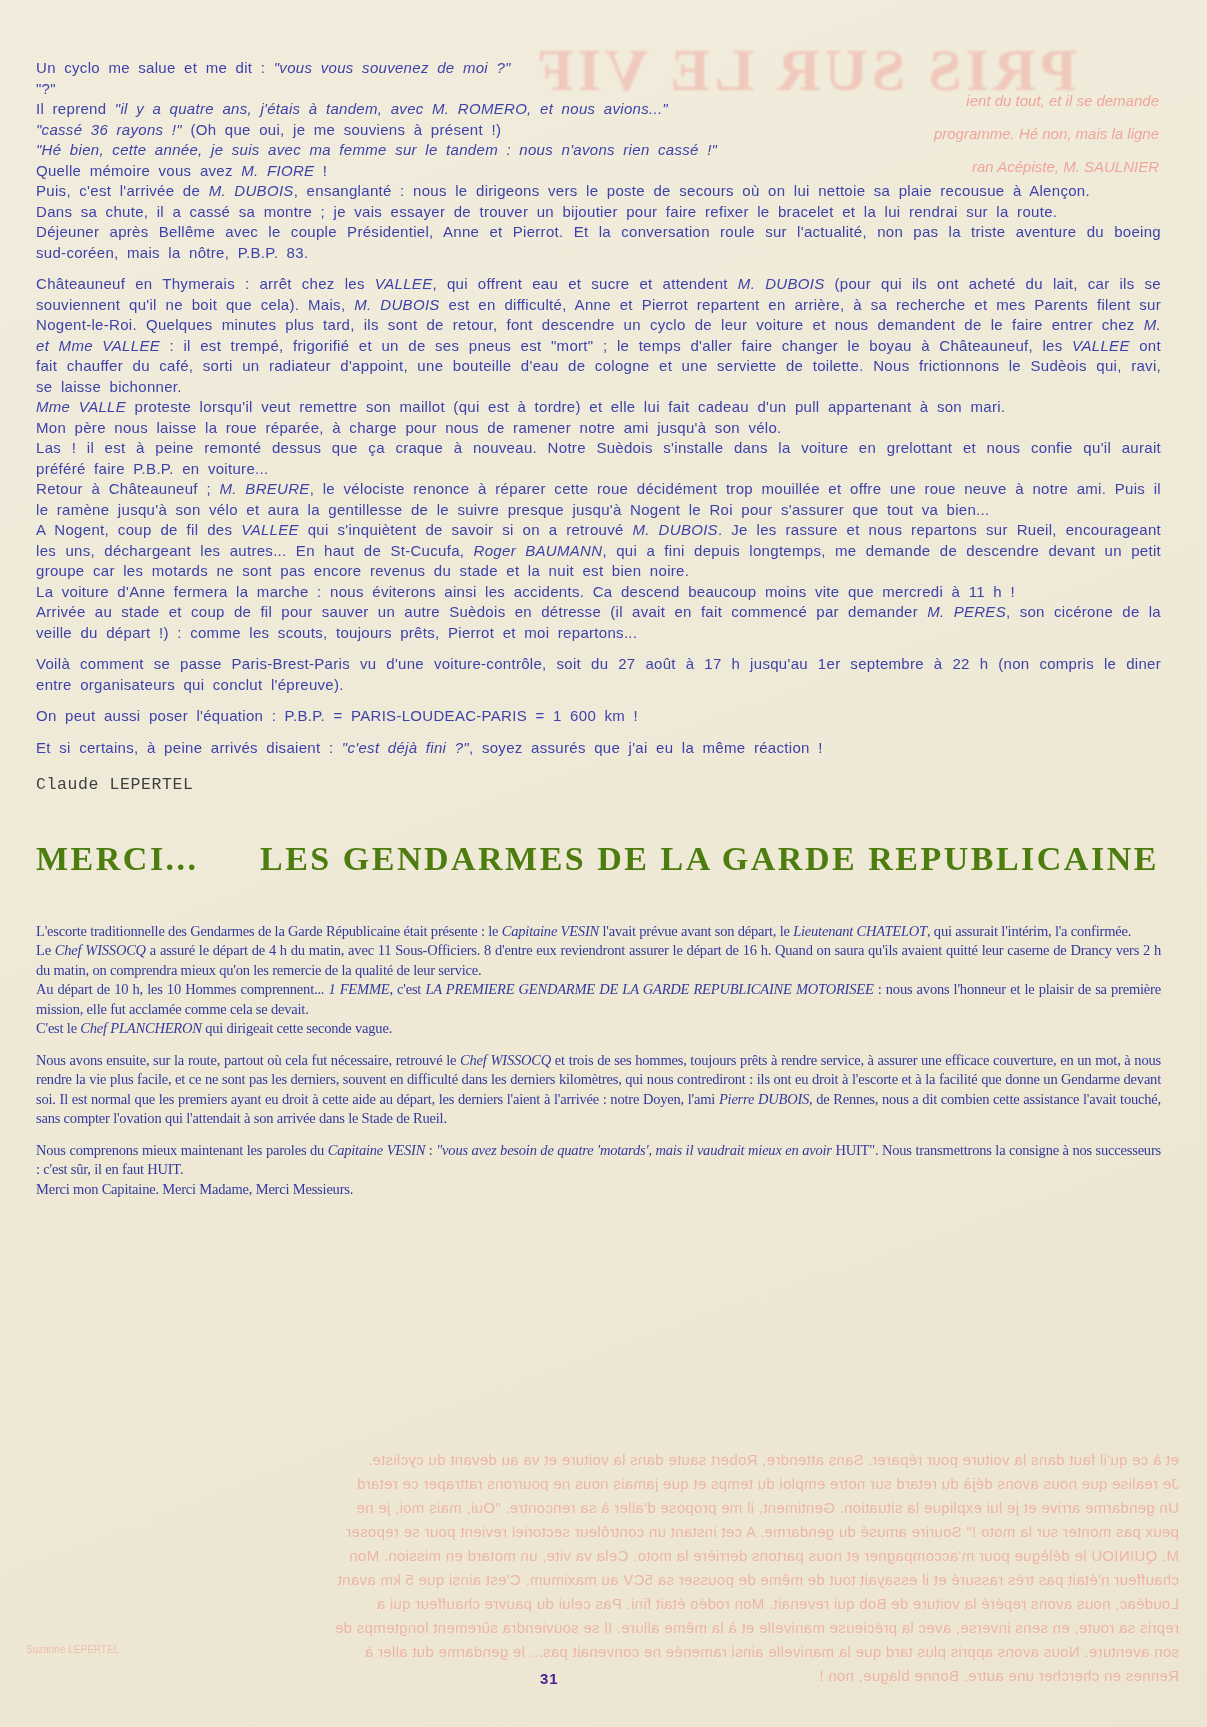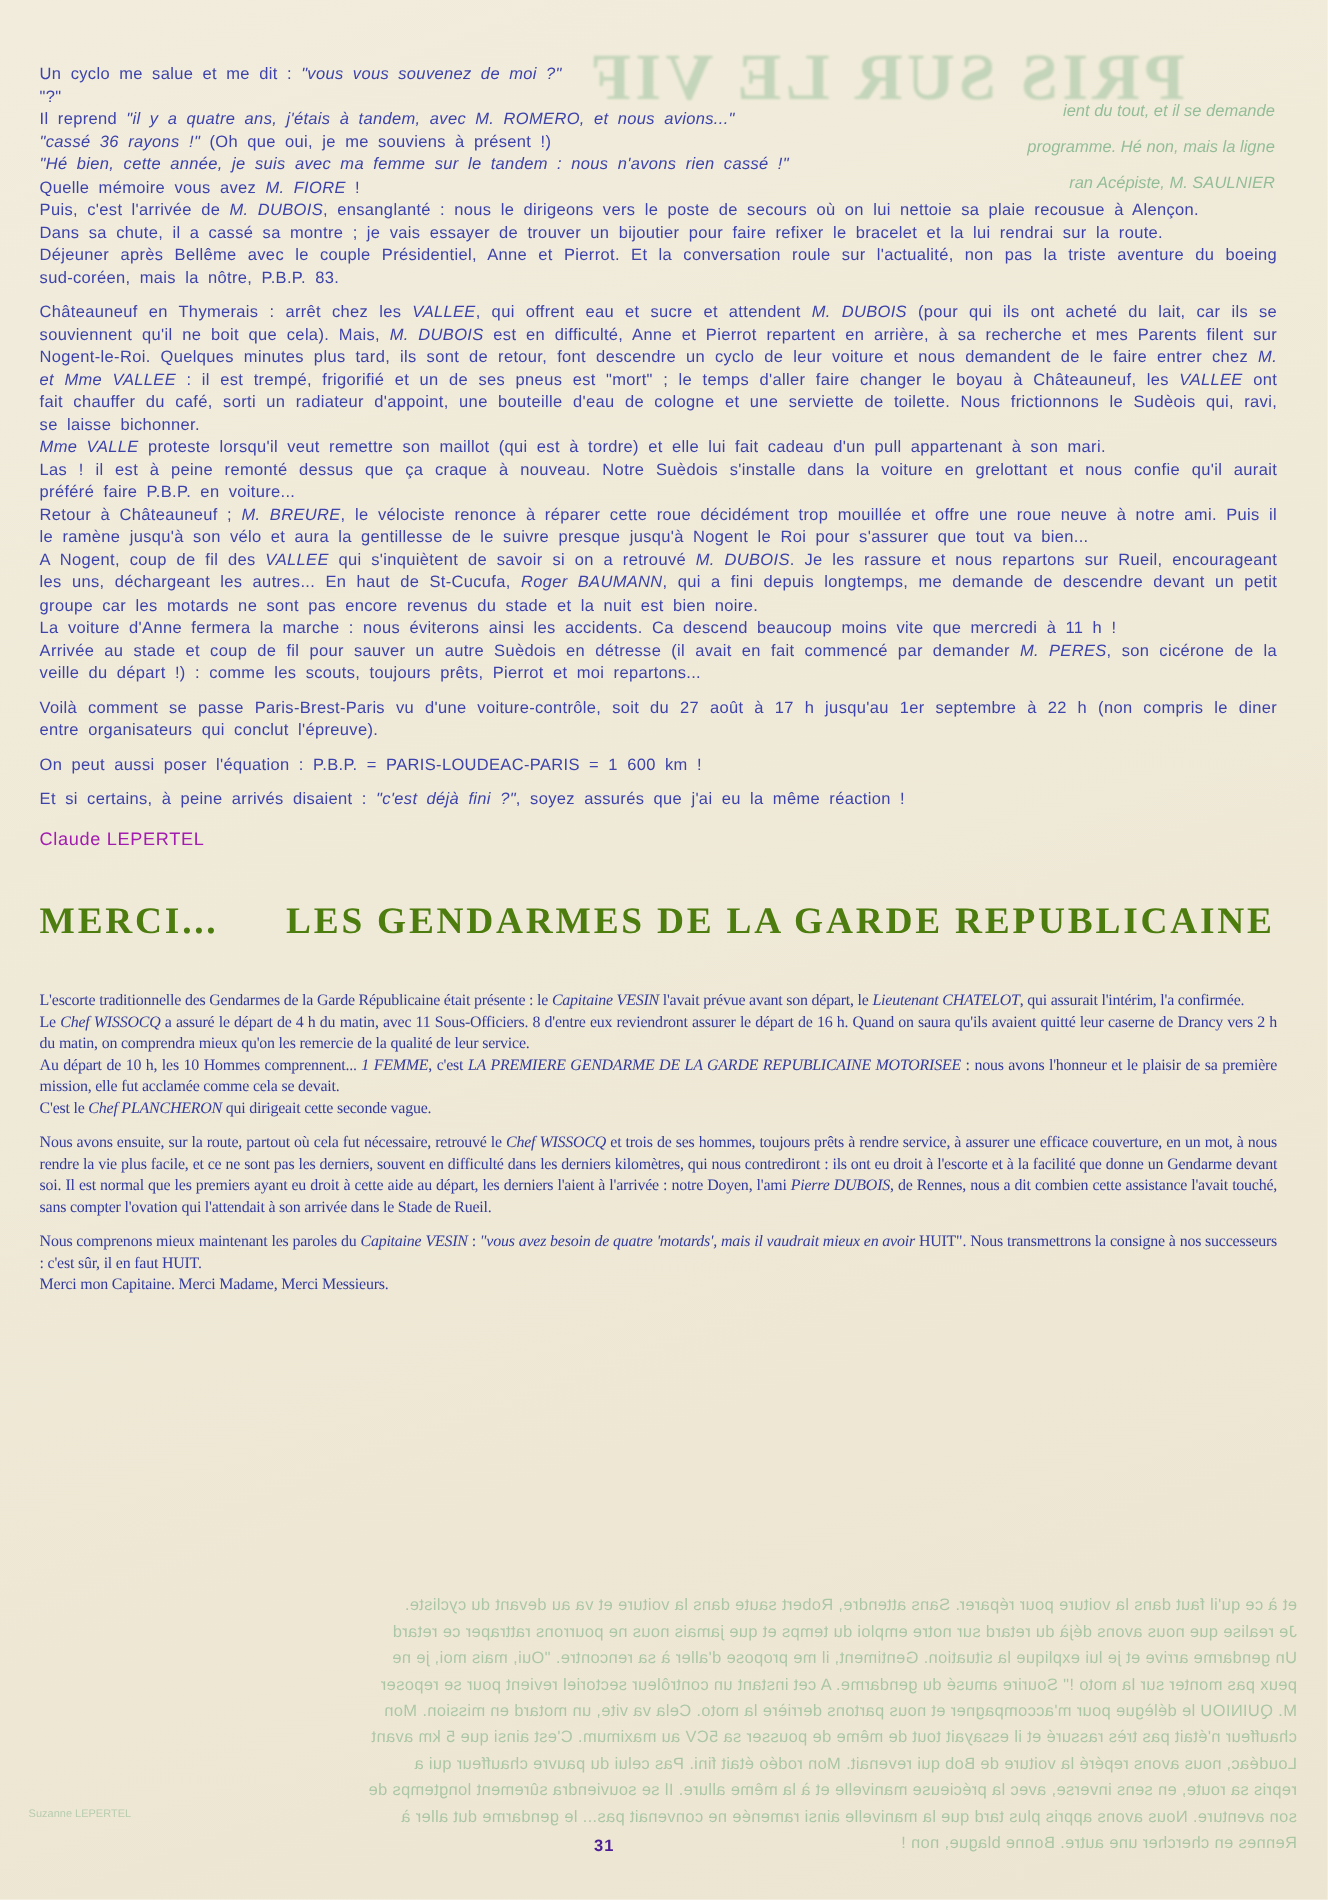--- a/index.html
+++ b/index.html
@@ -3,21 +3,21 @@
 <meta charset="utf-8">
 <style>
   html,body{margin:0;padding:0;}
   body{
     width:1207px;height:1727px;
     background:linear-gradient(160deg,#f1ecdc 0%,#efe9d7 45%,#ece5d1 100%);
     position:relative;overflow:hidden;
     font-family:"Liberation Sans",sans-serif;
   }
   
-  .ghost{position:absolute;color:#15803d;pointer-events:none;}
+  .ghost{position:absolute;color:#ef4444;pointer-events:none;}
   .ghost-headline{
     top:36px;left:420px;width:770px;
     font-family:"Liberation Serif",serif;font-weight:bold;
     font-size:60px;letter-spacing:4px;text-align:center;
     transform:scaleX(-1);opacity:.20;filter:blur(1px);
   }
   .ghost-top{
     top:84px;right:48px;width:620px;text-align:right;
     font-style:italic;font-size:15px;line-height:33px;
     opacity:.42;filter:blur(.4px);
@@ -39,21 +39,22 @@
     font-size:15px;line-height:20.5px;
     letter-spacing:.3px;word-spacing:4px;
     color:#3d43ab;text-align:justify;
   }
   .a1 p,.a2 p{margin:0;}
   .a1 p.gap{margin-top:11px;}
   .a2 p.gap{margin-top:12px;}
   em{font-style:italic;}
   .signature{
     font-size:16.5px;letter-spacing:.6px;
-    color:#a21caf;
+    color:#404040;
+    font-family:Liberation Mono, monospace;
   }
   .heading-row{
     margin-top:46px;display:flex;align-items:flex-end;
     font-family:"Liberation Serif",serif;font-weight:bold;
     font-size:34px;color:#4d7c0f;letter-spacing:2.5px;
     white-space:nowrap;
   }
   .heading-left{width:224px;flex:none;}
   .heading-right{flex:1;}
   .a2{
@@ -97,20 +98,21 @@
       <p><span>"?"</span></p>
       <p><span>Il reprend </span><em>"il y a quatre ans, j'étais à tandem, avec M. ROMERO, et nous avions..."</em></p>
       <p><em>"cassé 36 rayons !"</em><span> (Oh que oui, je me souviens à présent !)</span></p>
       <p><em>"Hé bien, cette année, je suis avec ma femme sur le tandem : nous n'avons rien cassé !"</em></p>
       <p><span>Quelle mémoire vous avez </span><em>M. FIORE</em><span> !</span></p>
       <p><span>Puis, c'est l'arrivée de </span><em>M. DUBOIS</em><span>, ensanglanté : nous le dirigeons vers le poste de secours où on lui nettoie sa plaie recousue à Alençon.</span></p>
       <p><span>Dans sa chute, il a cassé sa montre ; je vais essayer de trouver un bijoutier pour faire refixer le bracelet et la lui rendrai sur la route.</span></p>
       <p><span>Déjeuner après Bellême avec le couple Présidentiel, Anne et Pierrot. Et la conversation roule sur l'actualité, non pas la triste aventure du boeing sud-coréen, mais la nôtre, P.B.P. 83.</span></p>
       <p class="gap"><span>Châteauneuf en Thymerais : arrêt chez les </span><em>VALLEE</em><span>, qui offrent eau et sucre et attendent </span><em>M. DUBOIS</em><span> (pour qui ils ont acheté du lait, car ils se souviennent qu'il ne boit que cela). Mais, </span><em>M. DUBOIS</em><span> est en difficulté, Anne et Pierrot repartent en arrière, à sa recherche et mes Parents filent sur Nogent-le-Roi. Quelques minutes plus tard, ils sont de retour, font descendre un cyclo de leur voiture et nous demandent de le faire entrer chez </span><em>M. et Mme VALLEE</em><span> : il est trempé, frigorifié et un de ses pneus est "mort" ; le temps d'aller faire changer le boyau à Châteauneuf, les </span><em>VALLEE</em><span> ont fait chauffer du café, sorti un radiateur d'appoint, une bouteille d'eau de cologne et une serviette de toilette. Nous frictionnons le Sudèois qui, ravi, se laisse bichonner.</span></p>
       <p><em>Mme VALLE</em><span> proteste lorsqu'il veut remettre son maillot (qui est à tordre) et elle lui fait cadeau d'un pull appartenant à son mari.</span></p>
+      <p><span>Mon père nous laisse la roue réparée, à charge pour nous de ramener notre ami jusqu'à son vélo.</span></p>
       <p><span>Las ! il est à peine remonté dessus que ça craque à nouveau. Notre Suèdois s'installe dans la voiture en grelottant et nous confie qu'il aurait préféré faire P.B.P. en voiture...</span></p>
       <p><span>Retour à Châteauneuf ; </span><em>M. BREURE</em><span>, le vélociste renonce à réparer cette roue décidément trop mouillée et offre une roue neuve à notre ami. Puis il le ramène jusqu'à son vélo et aura la gentillesse de le suivre presque jusqu'à Nogent le Roi pour s'assurer que tout va bien...</span></p>
       <p><span>A Nogent, coup de fil des </span><em>VALLEE</em><span> qui s'inquiètent de savoir si on a retrouvé </span><em>M. DUBOIS</em><span>. Je les rassure et nous repartons sur Rueil, encourageant les uns, déchargeant les autres... En haut de St-Cucufa, </span><em>Roger BAUMANN</em><span>, qui a fini depuis longtemps, me demande de descendre devant un petit groupe car les motards ne sont pas encore revenus du stade et la nuit est bien noire.</span></p>
       <p><span>La voiture d'Anne fermera la marche : nous éviterons ainsi les accidents. Ca descend beaucoup moins vite que mercredi à 11 h !</span></p>
       <p><span>Arrivée au stade et coup de fil pour sauver un autre Suèdois en détresse (il avait en fait commencé par demander </span><em>M. PERES</em><span>, son cicérone de la veille du départ !) : comme les scouts, toujours prêts, Pierrot et moi repartons...</span></p>
       <p class="gap"><span>Voilà comment se passe Paris-Brest-Paris vu d'une voiture-contrôle, soit du 27 août à 17 h jusqu'au 1er septembre à 22 h (non compris le diner entre organisateurs qui conclut l'épreuve).</span></p>
       <p class="gap"><span>On peut aussi poser l'équation : P.B.P. = PARIS-LOUDEAC-PARIS = 1 600 km !</span></p>
       <p class="gap"><span>Et si certains, à peine arrivés disaient : </span><em>"c'est déjà fini ?"</em><span>, soyez assurés que j'ai eu la même réaction !</span></p>
     </div>
 

